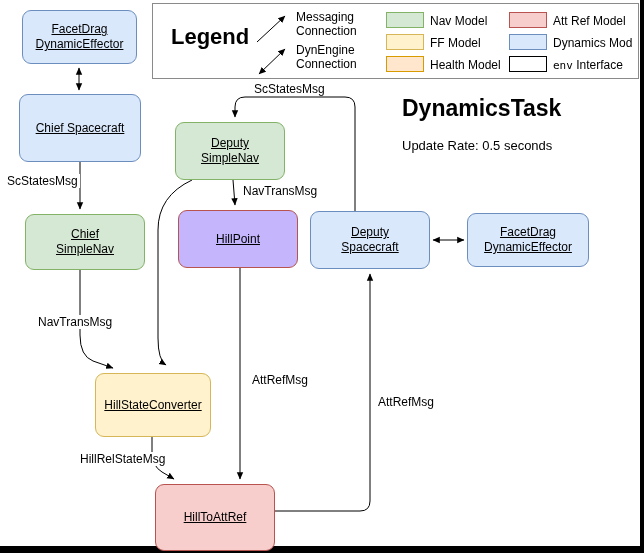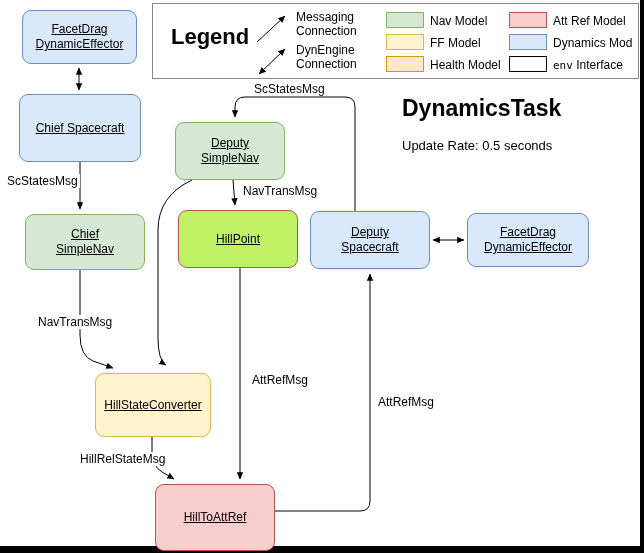--- a/index.html
+++ b/index.html
@@ -106,21 +106,21 @@
         <span>Chief Spacecraft</span>
       </div>
     <div class="node" style="left: 25px; top: 214px; width: 120px; height: 56px; background-color: rgb(213, 232, 212); border-color: rgb(130, 179, 102);">
         <span>Chief
 SimpleNav</span>
       </div>
     <div class="node" style="left: 175px; top: 122px; width: 110px; height: 58px; background-color: rgb(213, 232, 212); border-color: rgb(130, 179, 102);">
         <span>Deputy
 SimpleNav</span>
       </div>
-    <div class="node" style="left: 178px; top: 210px; width: 120px; height: 58px; background-color: #bef264; border-color: rgb(184, 84, 80);">
+    <div class="node" style="left: 178px; top: 210px; width: 120px; height: 58px; background-color: #c4b5fd; border-color: rgb(184, 84, 80);">
         <span>HillPoint</span>
       </div>
     <div class="node" style="left: 310px; top: 211px; width: 120px; height: 58px; background-color: rgb(218, 232, 252); border-color: rgb(108, 142, 191);">
         <span>Deputy
 Spacecraft</span>
       </div>
     <div class="node" style="left: 467px; top: 213px; width: 122px; height: 54px; background-color: rgb(218, 232, 252); border-color: rgb(108, 142, 191);">
         <span>FacetDrag
 DynamicEffector</span>
       </div>

